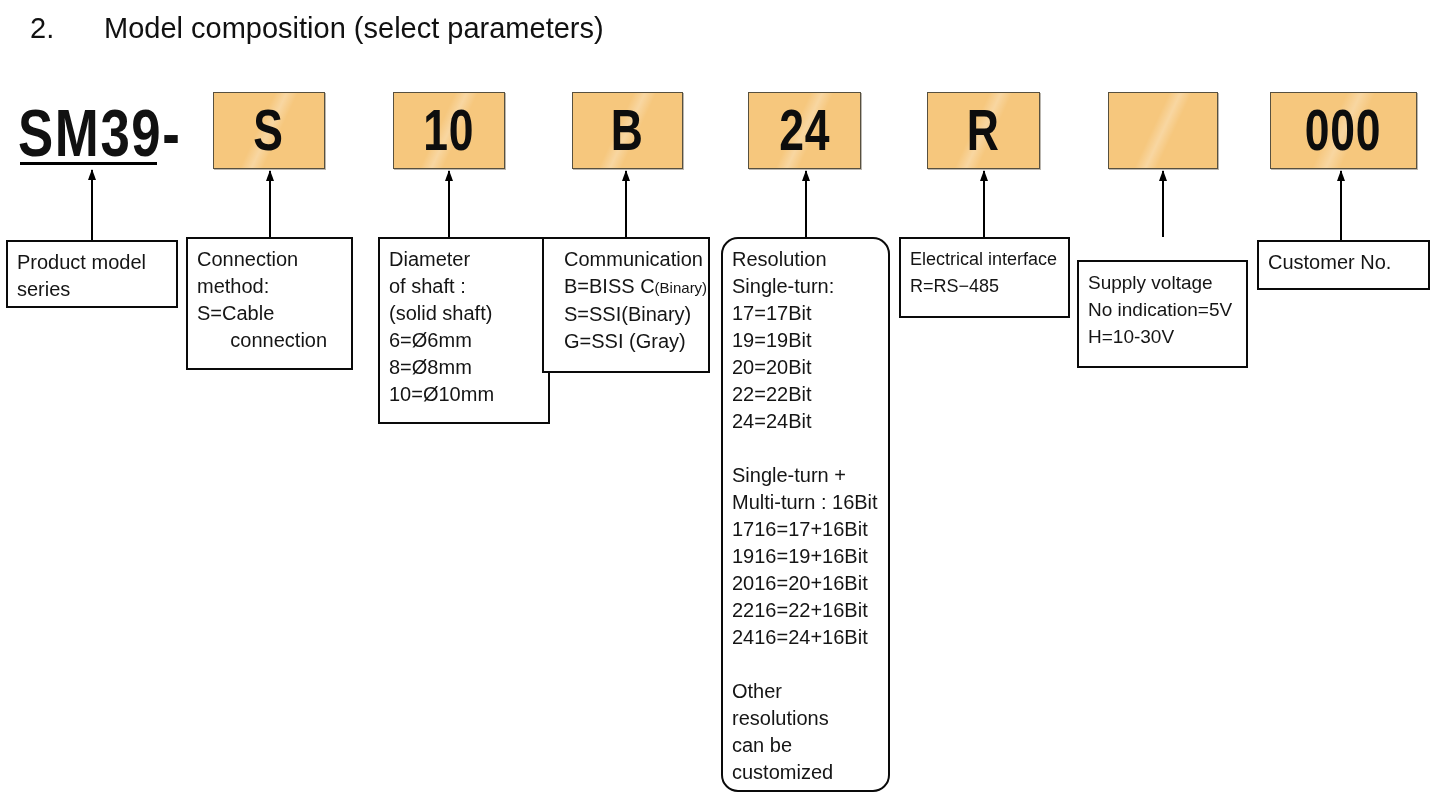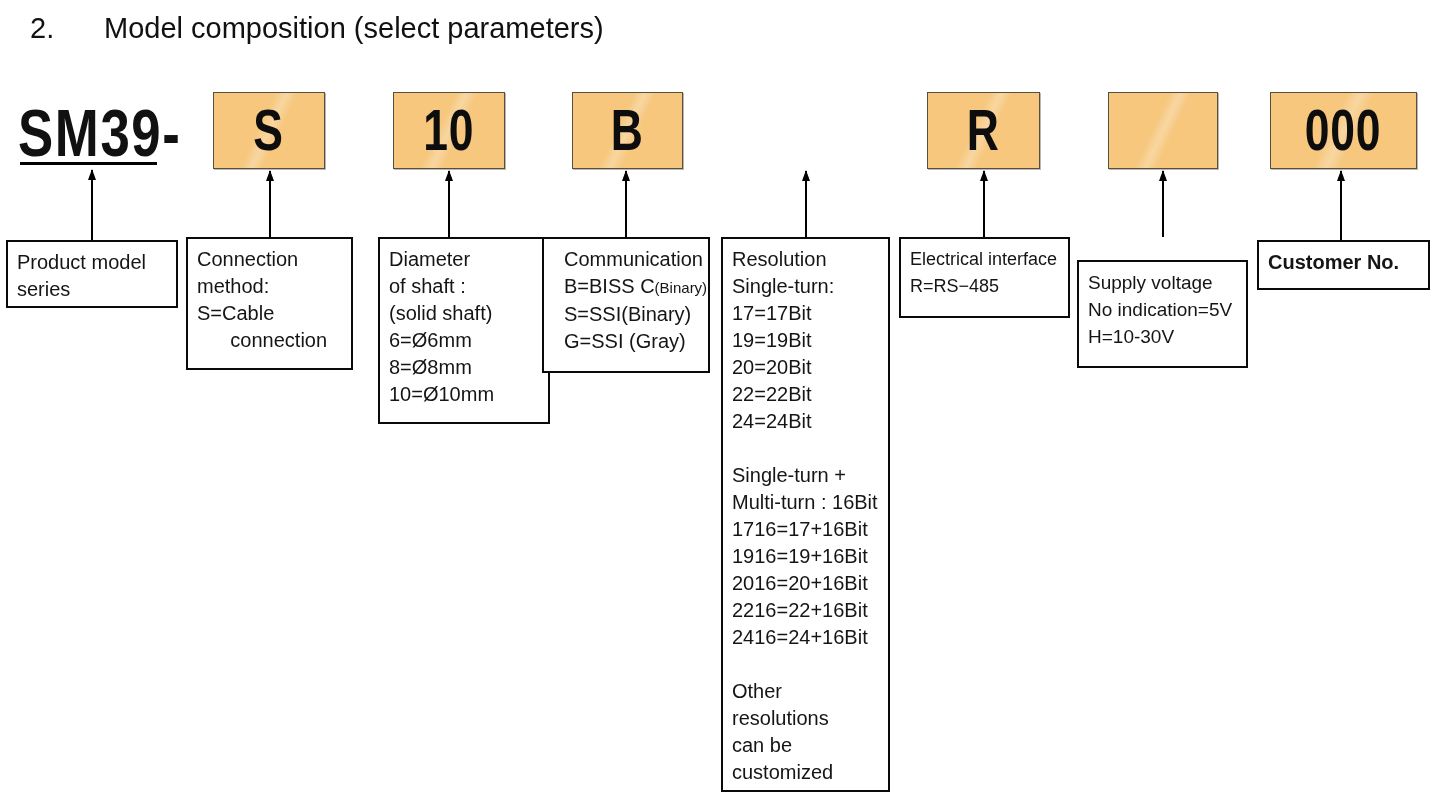--- a/index.html
+++ b/index.html
@@ -70,44 +70,47 @@
     padding:7px 8px 0 9px;
     font-size:20px;line-height:27px;
     white-space:pre;color:#151515;
   }
   .descbox .line{white-space:pre;}
   .descbox .small{font-size:15px;margin-top:25px;}
   #desc-1{left:6px;  top:240px;width:172px;height:68px;}
   #desc-2{left:186px;top:237px;width:167px;height:133px;}
   #desc-3{left:378px;top:237px;width:172px;height:187px;}
   #desc-4{left:542px;top:237px;width:168px;height:136px;padding-left:20px;}
-  #desc-5{left:721px;top:237px;width:169px;height:555px;}
+  #desc-5{left:721px;top:237px;width:169px;height:555px;border-radius:17px;}
   #desc-6{left:899px;top:237px;width:171px;height:81px;font-size:18px;}
   #desc-7{left:1077px;top:237px;width:171px;height:108px;font-size:19px;margin-top:23px;}
-  #desc-8{left:1257px;top:240px;width:173px;height:50px;font-weight:bold;}
+  #desc-8{left:1257px;top:240px;width:173px;height:50px;}
 </style>
 </head>
 <body>
 
 <div id="stage">
 
   <span class="title-number">2.</span>
   <span class="title-text">Model composition (select parameters)</span>
 
   <div class="model-prefix">SM39-</div>
   <div class="prefix-underline"></div>
 
   <div class="codebox" id="code-s" style="background-color: rgb(246, 199, 125); border-color: rgb(87, 80, 63);">
     <span class="codetext">S</span>
   </div>
   <div class="codebox" id="code-10" style="background-color: rgb(246, 199, 125); border-color: rgb(87, 80, 63);">
     <span class="codetext">10</span>
   </div>
   <div class="codebox" id="code-b" style="background-color: rgb(246, 199, 125); border-color: rgb(87, 80, 63);">
     <span class="codetext">B</span>
+  </div>
+  <div class="codebox" id="code-24" style="background-color: rgb(246, 199, 125); border-color: rgb(87, 80, 63);">
+    <span class="codetext">24</span>
   </div>
   <div class="codebox" id="code-r" style="background-color: rgb(246, 199, 125); border-color: rgb(87, 80, 63);">
     <span class="codetext">R</span>
   </div>
   <div class="codebox" id="code-blank" style="background-color: rgb(246, 199, 125); border-color: rgb(87, 80, 63);">
     <span class="codetext"></span>
   </div>
   <div class="codebox" id="code-000" style="background-color: rgb(246, 199, 125); border-color: rgb(87, 80, 63);">
     <span class="codetext">000</span>
   </div>

